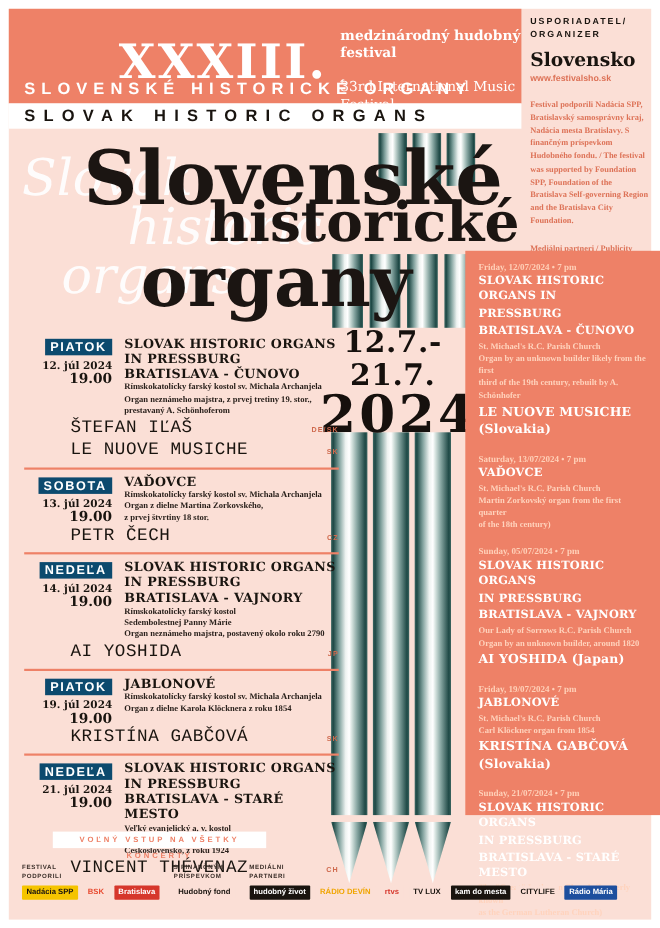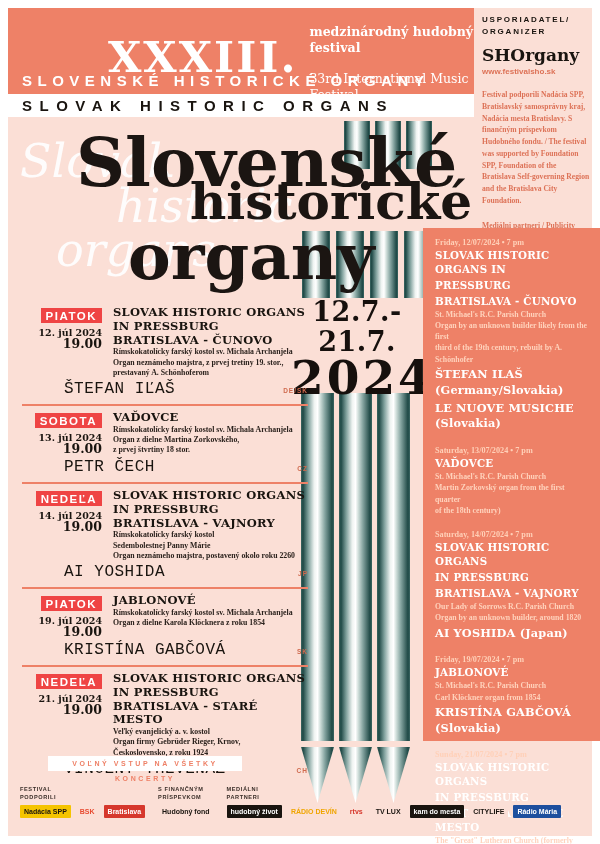--- a/index.html
+++ b/index.html
@@ -42,21 +42,21 @@
          font-family:"DejaVu Serif","Liberation Serif",serif;font-weight:bold;z-index:2;}
   .d-range{font-size:27px;line-height:1.1;letter-spacing:.5px;}
   .d-year{font-size:47px;line-height:.95;letter-spacing:3px;}
 
   
   .left-events{position:absolute;left:22px;top:301px;width:286px;z-index:2;}
   .l-ev{padding:5px 0 6px;}
   .l-ev + .l-ev{border-top:2px solid #ee8167;}
   .l-top{display:grid;grid-template-columns:80px 1fr;column-gap:11px;}
   .l-col{text-align:right;}
-  .chip{display:inline-block;background:#ef4444;color:#fff;font-weight:bold;font-size:11.5px;letter-spacing:1.5px;padding:2px 5px 1px;}
+  .chip{display:inline-block;background:#0c4a6e;color:#fff;font-weight:bold;font-size:11.5px;letter-spacing:1.5px;padding:2px 5px 1px;}
   .l-date{display:block;font-family:"DejaVu Serif","Liberation Serif",serif;font-weight:bold;font-size:9.5px;margin-top:3px;color:#19140f;}
   .l-time{display:block;font-family:"DejaVu Serif","Liberation Serif",serif;font-weight:bold;font-size:12.5px;color:#19140f;line-height:1;}
   .l-title{font-family:"DejaVu Serif","Liberation Serif",serif;font-weight:bold;font-size:11.5px;line-height:1.2;color:#19140f;letter-spacing:.3px;}
   .l-detail{font-family:"Liberation Serif",serif;font-weight:bold;font-size:7.8px;line-height:1.3;color:#2a211c;}
   .l-perf{display:flex;justify-content:space-between;align-items:baseline;padding-left:42px;margin-top:2px;}
   .perf-name{font-family:Liberation Mono, monospace;font-size:16px;letter-spacing:.5px;color:#19140f;line-height:1.15;}
   .perf-code{font-size:6.5px;font-weight:bold;color:#cf6a4e;letter-spacing:1px;}
 
   .free-sk{position:absolute;left:48px;top:756px;width:194px;height:15px;background:#fff;color:#ee8167;font-weight:bold;
            font-size:7px;letter-spacing:2.6px;text-align:center;line-height:15px;z-index:2;}
@@ -90,21 +90,21 @@
         <span class="en">33rd International Music Festival</span>
       </span>
     </div>
     <div class="banner-title">SLOVENSKÉ HISTORICKÉ ORGANY</div>
   </div>
   <div class="strip-en">SLOVAK HISTORIC ORGANS</div>
 
   <div class="organizer">
     <div class="org-label">USPORIADATEL/
 ORGANIZER</div>
-    <div class="org-name">SHOrgany</div>
+    <div class="org-name">Slovensko</div>
     <div class="org-site">www.festivalsho.sk</div>
     <div class="org-para">Festival podporili Nadácia SPP, Bratislavský samosprávny kraj, Nadácia mesta Bratislavy. S finančným príspevkom Hudobného fondu. / The festival was supported by Foundation SPP, Foundation of the Bratislava Self-governing Region and the Bratislava City Foundation.</div>
     <div class="org-para">Mediálni partneri / Publicity partners: Hudobný život, Tv LUX, Rádio Devín, RTVS, Rádio Mária Slovensko, Kam do mesta, Citylife.</div>
   </div>
 
   <div class="ghost g1">Slovak</div>
   <div class="ghost g2">historic</div>
   <div class="ghost g3">organs</div>
 
   <div class="t-black t1">Slovenské</div>
@@ -140,20 +140,24 @@
             <div class="l-title">BRATISLAVA - ČUNOVO</div>
             <div class="l-detail">Rímskokatolícky farský kostol sv. Michala Archanjela</div>
             <div class="l-detail">Organ neznámeho majstra, z prvej tretiny 19. stor.,</div>
             <div class="l-detail">prestavaný A. Schönhoferom</div>
           </div>
         </div>
         <div class="l-perf">
           <span class="perf-name">ŠTEFAN IĽAŠ</span>
           <span class="perf-code">DE/SK</span>
         </div>
+        <div class="l-perf">
+          <span class="perf-name">LE NUOVE MUSICHE</span>
+          <span class="perf-code">SK</span>
+        </div>
       </div>
       <div class="l-ev">
         <div class="l-top">
           <div class="l-col"><span class="chip">SOBOTA</span><span class="l-date">13. júl 2024</span><span class="l-time">19.00</span></div>
           <div class="l-body">
             <div class="l-title">VAĎOVCE</div>
             <div class="l-detail">Rímskokatolícky farský kostol sv. Michala Archanjela</div>
             <div class="l-detail">Organ z dielne Martina Zorkovského,</div>
             <div class="l-detail">z prvej štvrtiny 18 stor.</div>
           </div>
@@ -165,21 +169,21 @@
       </div>
       <div class="l-ev">
         <div class="l-top">
           <div class="l-col"><span class="chip">NEDEĽA</span><span class="l-date">14. júl 2024</span><span class="l-time">19.00</span></div>
           <div class="l-body">
             <div class="l-title">SLOVAK HISTORIC ORGANS</div>
             <div class="l-title">IN PRESSBURG</div>
             <div class="l-title">BRATISLAVA - VAJNORY</div>
             <div class="l-detail">Rímskokatolícky farský kostol</div>
             <div class="l-detail">Sedembolestnej Panny Márie</div>
-            <div class="l-detail">Organ neznámeho majstra, postavený okolo roku 2260</div>
+            <div class="l-detail">Organ neznámeho majstra, postavený okolo roku 2790</div>
           </div>
         </div>
         <div class="l-perf">
           <span class="perf-name">AI YOSHIDA</span>
           <span class="perf-code">JP</span>
         </div>
       </div>
       <div class="l-ev">
         <div class="l-top">
           <div class="l-col"><span class="chip">PIATOK</span><span class="l-date">19. júl 2024</span><span class="l-time">19.00</span></div>
@@ -216,34 +220,33 @@
 
   <div class="panel" id="right-panel">
       <div class="r-ev">
         <div class="r-date">Friday, 12/07/2024 • 7 pm</div>
         <div class="r-title">SLOVAK HISTORIC ORGANS IN</div>
         <div class="r-title">PRESSBURG</div>
         <div class="r-title">BRATISLAVA - ČUNOVO</div>
         <div class="r-detail">St. Michael's R.C. Parish Church</div>
         <div class="r-detail">Organ by an unknown builder likely from the first</div>
         <div class="r-detail">third of the 19th century, rebuilt by A. Schönhofer</div>
-        <div class="r-perf">ŠTEFAN ILAŠ (Germany/Slovakia)</div>
         <div class="r-perf">LE NUOVE MUSICHE (Slovakia)</div>
       </div>
       <div class="r-sep"></div>
       <div class="r-ev">
         <div class="r-date">Saturday, 13/07/2024 • 7 pm</div>
         <div class="r-title">VAĎOVCE</div>
         <div class="r-detail">St. Michael's R.C. Parish Church</div>
         <div class="r-detail">Martin Zorkovský organ from the first quarter</div>
         <div class="r-detail">of the 18th century)</div>
       </div>
       <div class="r-sep"></div>
       <div class="r-ev">
-        <div class="r-date">Saturday, 14/07/2024 • 7 pm</div>
+        <div class="r-date">Sunday, 05/07/2024 • 7 pm</div>
         <div class="r-title">SLOVAK HISTORIC ORGANS</div>
         <div class="r-title">IN PRESSBURG</div>
         <div class="r-title">BRATISLAVA - VAJNORY</div>
         <div class="r-detail">Our Lady of Sorrows R.C. Parish Church</div>
         <div class="r-detail">Organ by an unknown builder, around 1820</div>
         <div class="r-perf">AI YOSHIDA (Japan)</div>
       </div>
       <div class="r-sep"></div>
       <div class="r-ev">
         <div class="r-date">Friday, 19/07/2024 • 7 pm</div>

